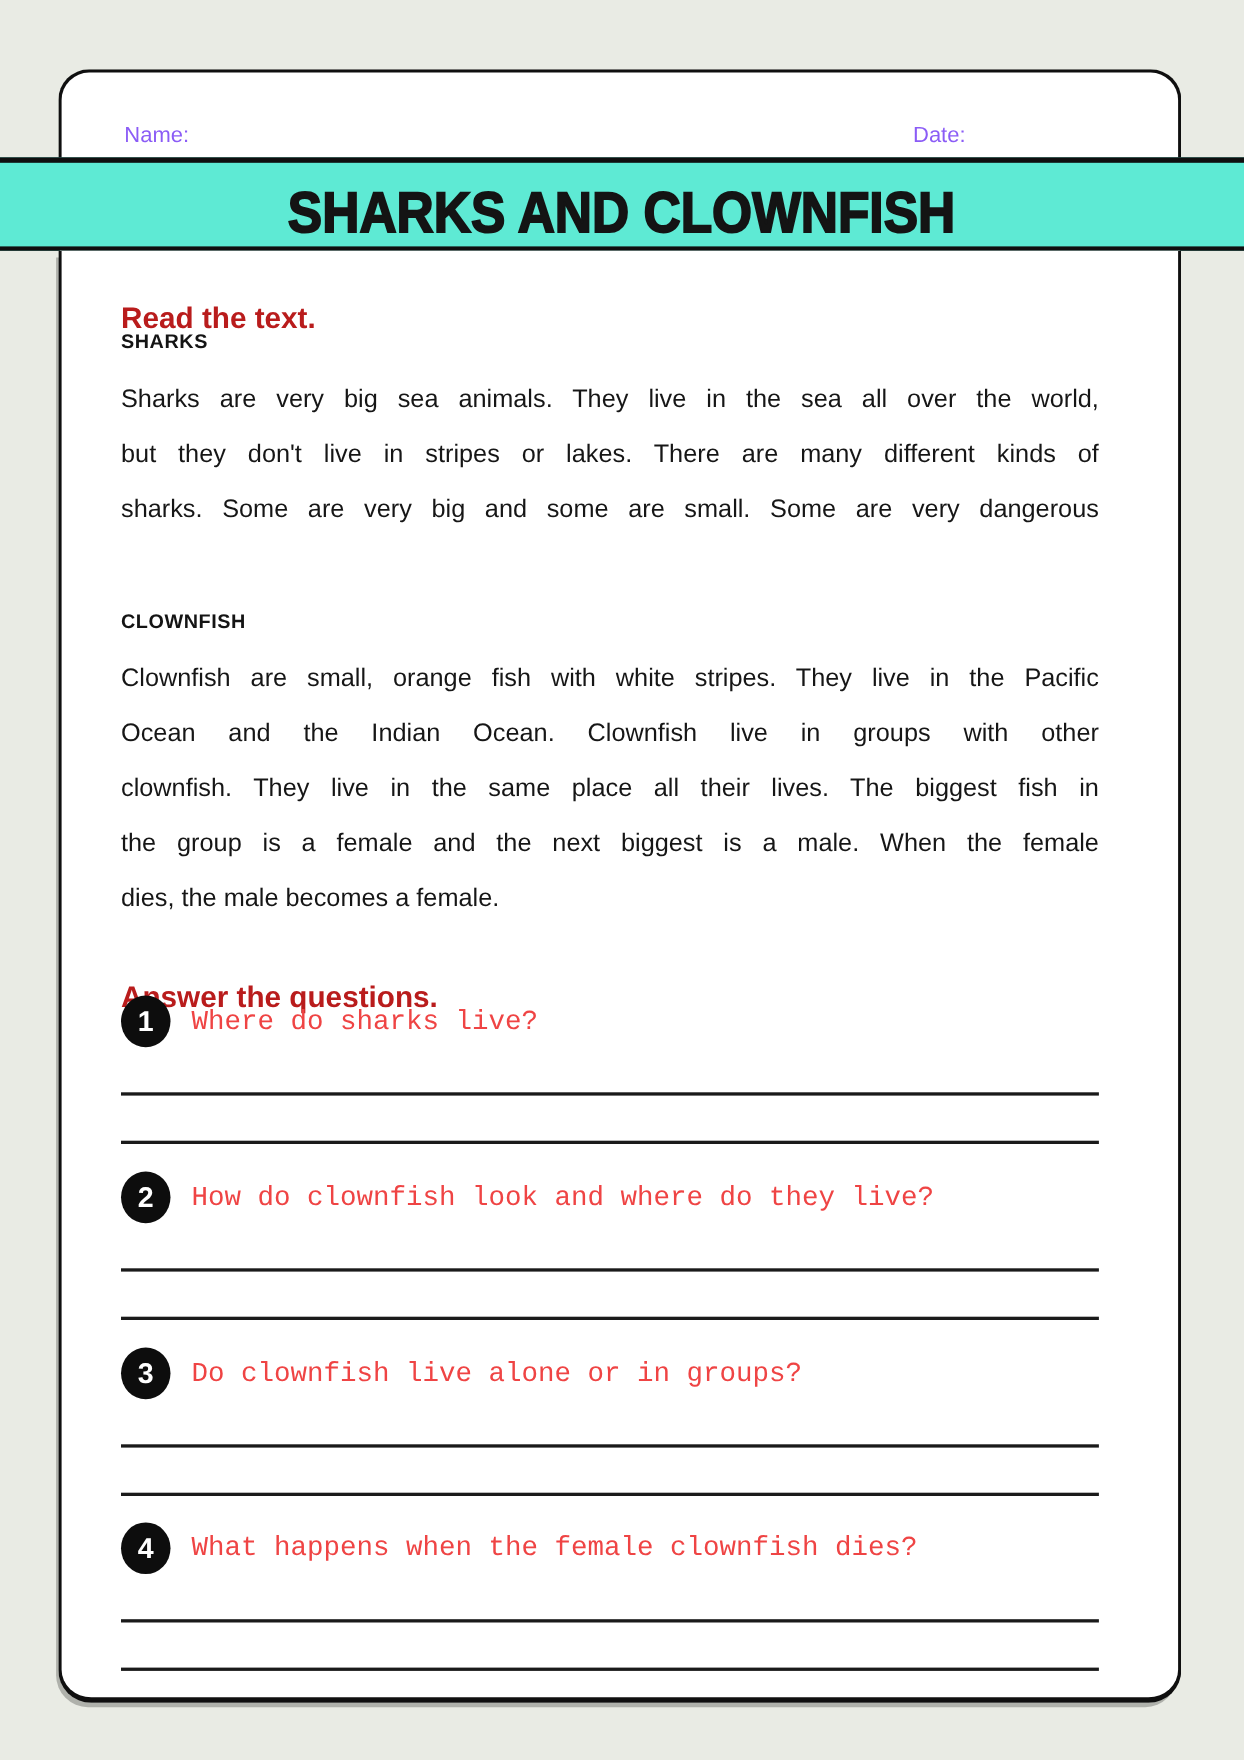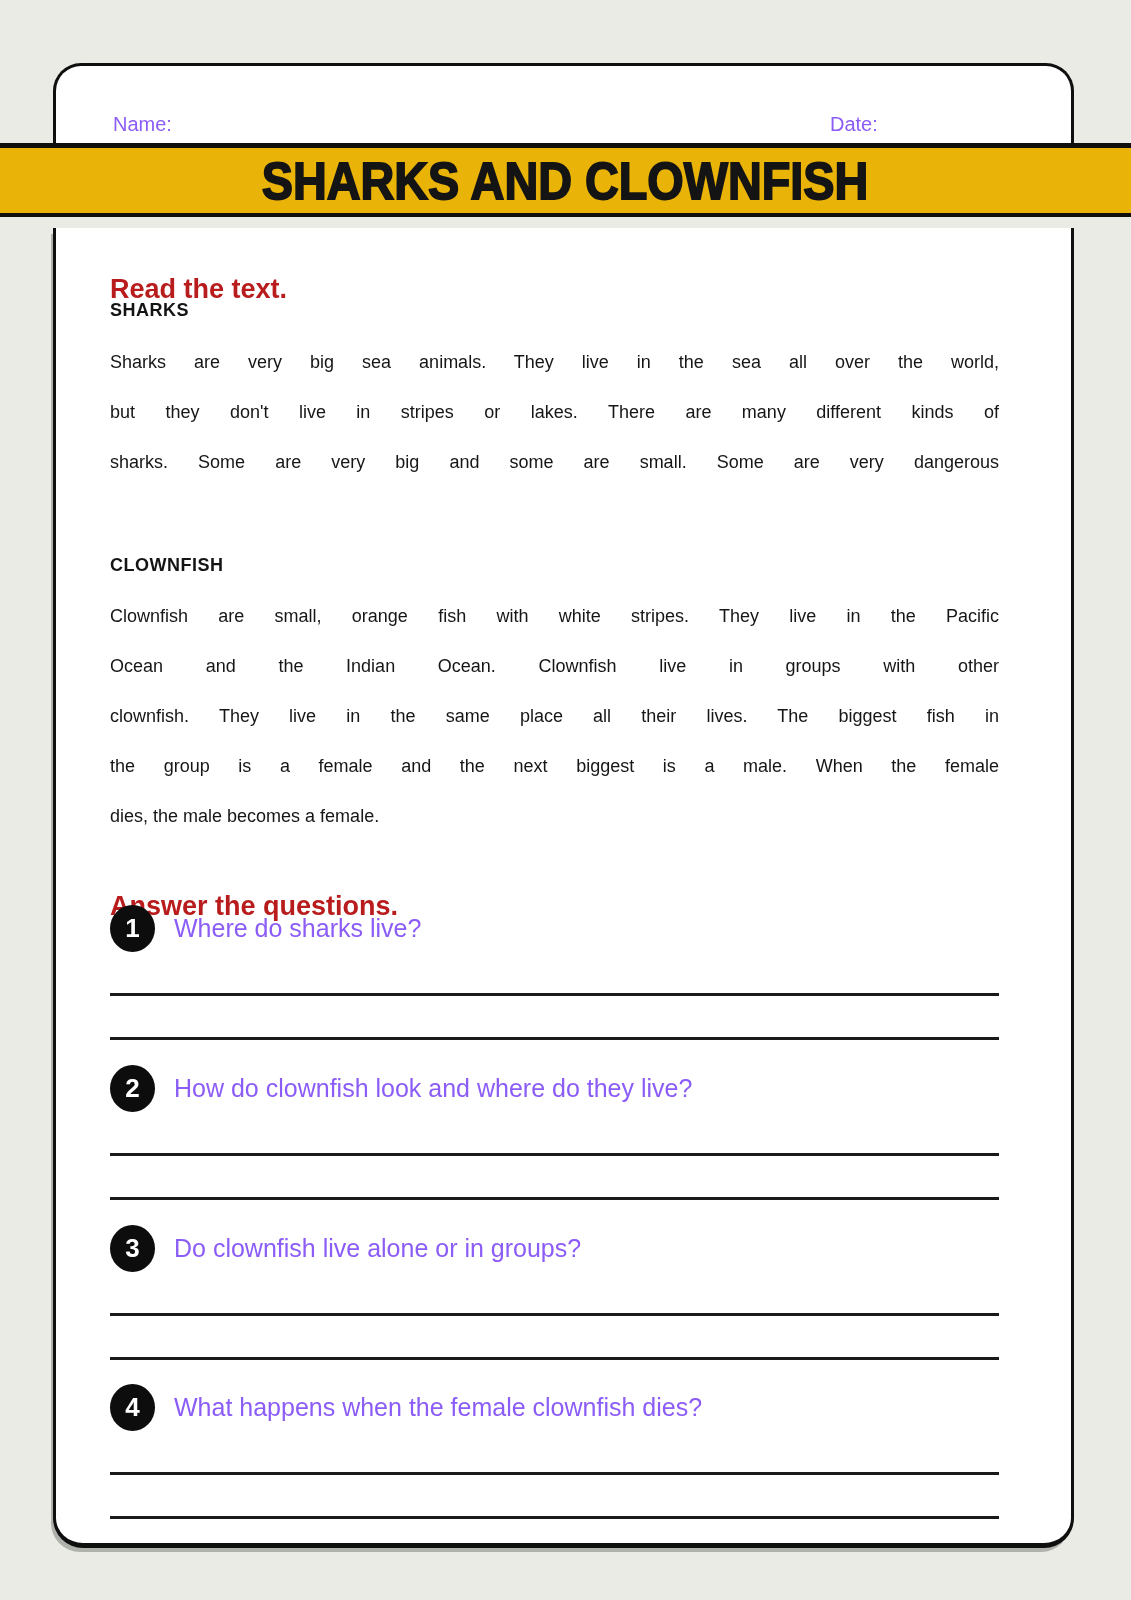--- a/index.html
+++ b/index.html
@@ -35,26 +35,26 @@
     position: absolute;
     top: 20px; height: 44px;
   }
   .name-box .area-name { left: 140px; width: 600px; }
   .name-box .area-date { left: 850px; width: 150px; }
 
   
   .title-band {
     position: absolute;
     left: 0; top: 143px;
-    width: 1131px; height: 74px;
-    background: #eab308;
+    width: 1131px; height: 85px;
+    background: #5eead4;
     border-top: 5px solid #0f0f0f;
     border-bottom: 4px solid #0f0f0f;
     display: flex;
-    align-items: center;
+    align-items: flex-end;
     justify-content: center;
   }
   .title-band .worksheet-title {
     font-size: 52px;
     font-weight: 700;
     letter-spacing: 0px;
     color: #141414;
     -webkit-text-stroke: 1.8px #141414;
     transform: scaleX(0.9);
     transform-origin: center;
@@ -88,21 +88,21 @@
   .section-heading {
     font-size: 18px;
     font-weight: 700;
     letter-spacing: 0.5px;
     color: #141414;
     line-height: 24px;
   }
   #sharks-head { top: 70px; }
   #clown-head  { top: 325px; }
 
-  .passage { font-size: 18px; color: #161616; }
+  .passage { font-size: 23px; color: #161616; }
   #sharks-para { top: 109px; }
   #clown-para  { top: 363px; }
   .pline {
     line-height: 50px;
     white-space: nowrap;
     overflow: hidden;
     text-align: justify;
     text-align-last: justify;
   }
   .pline.pline-last { text-align-last: left; }
@@ -126,22 +126,23 @@
     border-radius: 50%;
     color: #ffffff;
     font-size: 26px;
     font-weight: 700;
     display: flex;
     align-items: center;
     justify-content: center;
   }
   .qtext {
     font-size: 25px;
-    color: #8b5cf6;
+    color: #ef4444;
     white-space: nowrap;
+    font-family: Liberation Mono, monospace;
   }
   .aline {
     position: absolute;
     left: 0; width: 889px;
     height: 0;
     border-top: 3px solid #1a1a1a;
   }
   .aline.first  { top: 88px; }
   .aline.second { top: 132px; }
 </style>

